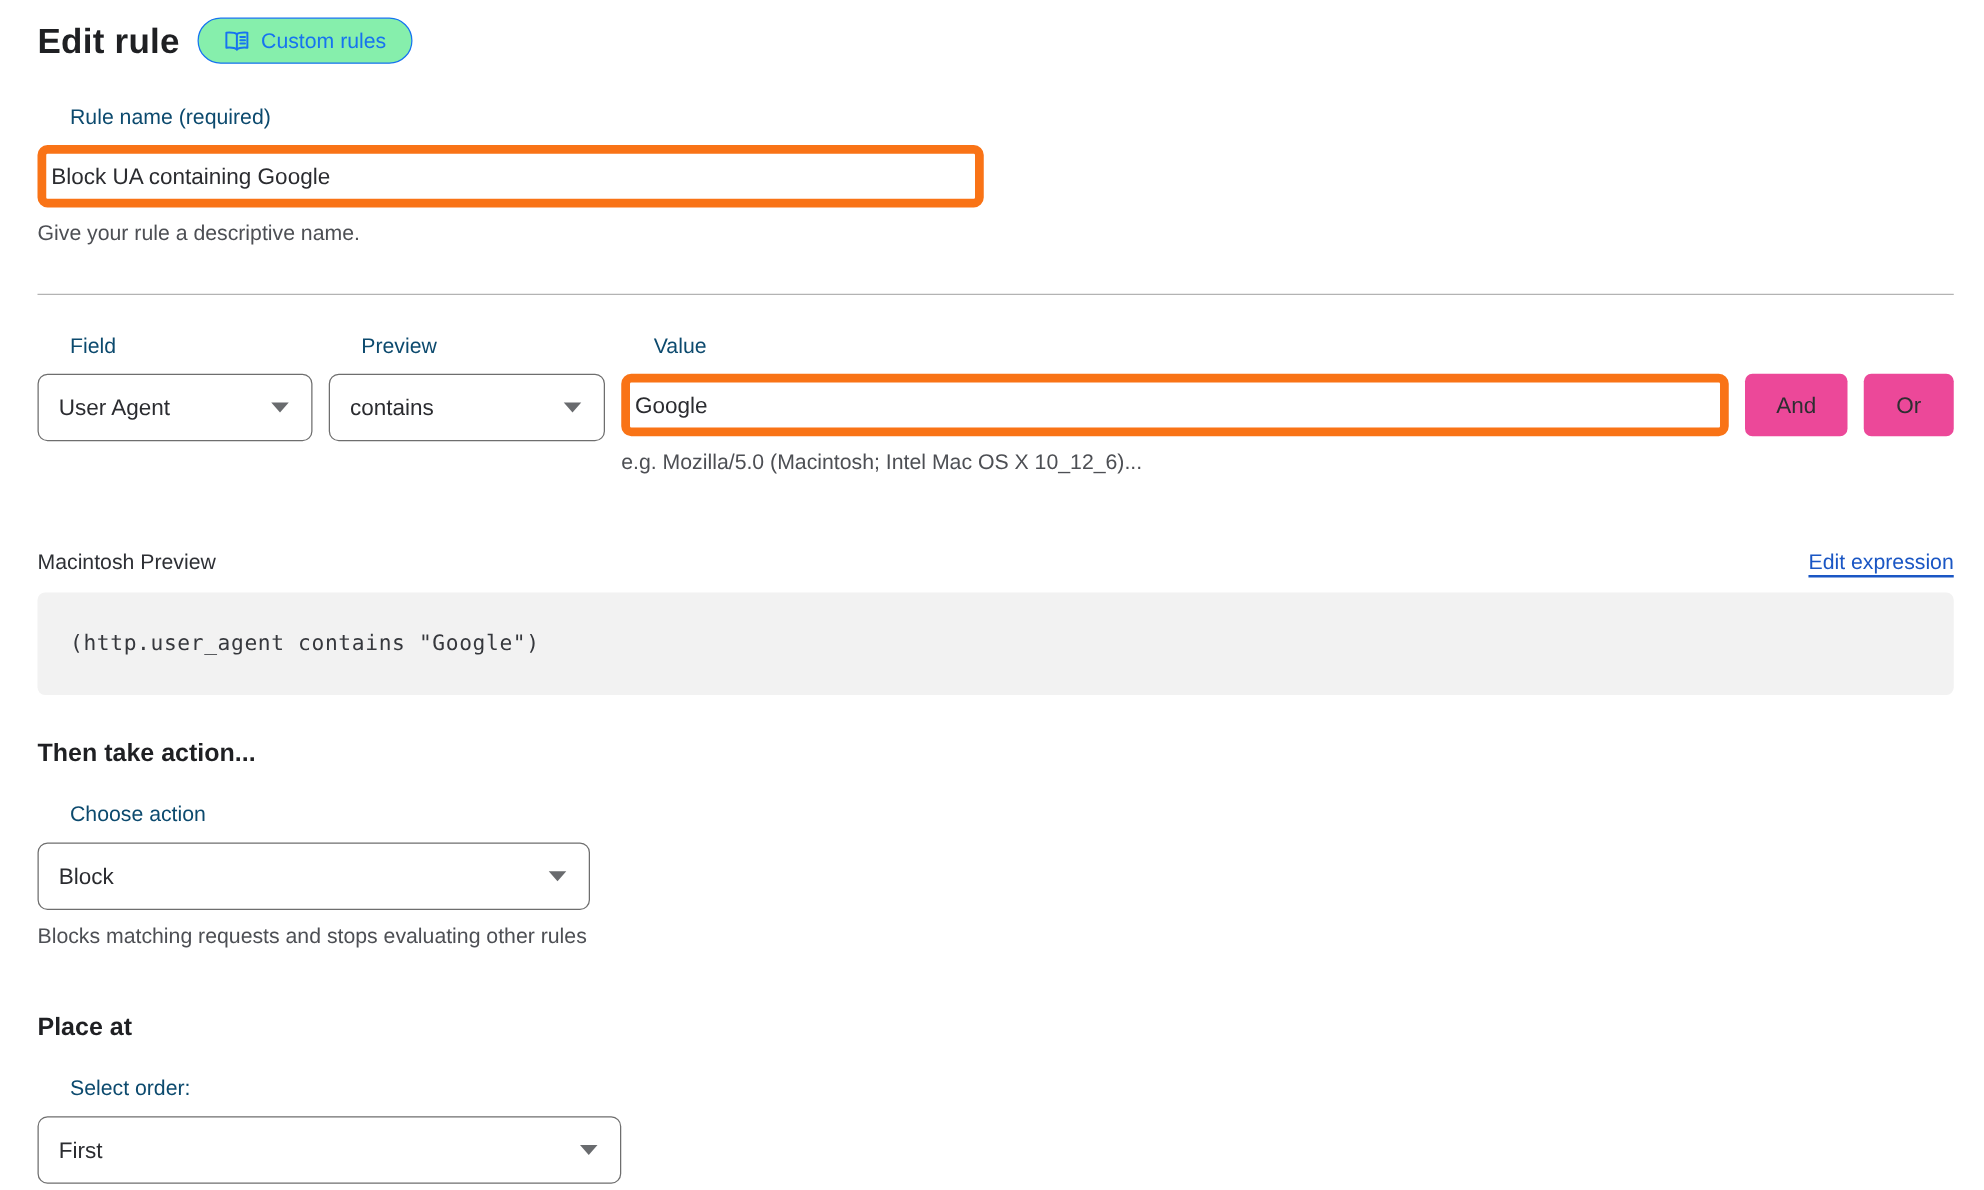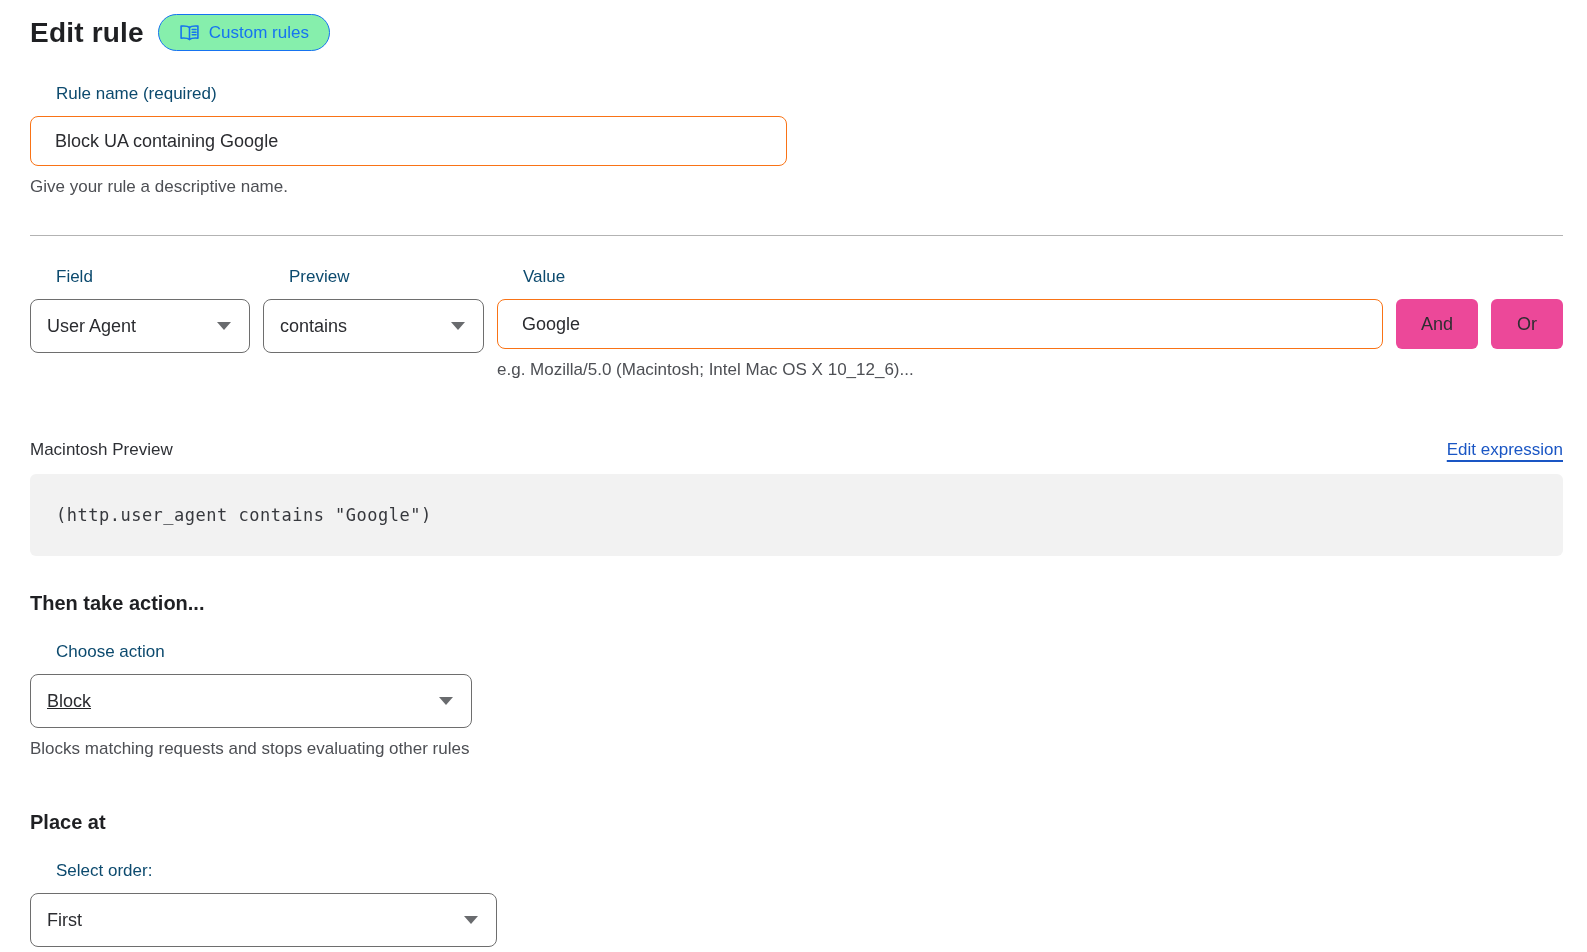--- a/index.html
+++ b/index.html
@@ -56,23 +56,23 @@
   }
   .helper-text {
     font-size: 17px;
     color: #4d4f54;
     margin-top: 9px;
     line-height: 24px;
   }
   .text-input {
     display: block;
     height: 50px;
-    border: 1px solid #f97316;
+    border: 7px solid #f97316;
     border-radius: 8px;
-    padding: 0 24px;
+    padding: 0 4px;
     font-size: 18px;
     color: #2b2c30;
     font-family: inherit;
     background: #ffffff;
     outline: none;
     width: 100%;
   }
   .select-control {
     display: flex;
     align-items: center;
@@ -161,21 +161,21 @@
   }
 
   
   .section-heading {
     font-size: 20px;
     font-weight: 700;
     color: #1f2023;
   }
   .action-section { margin-top: 36px; }
   .action-section .field-label { margin-top: 24px; }
-  .action-section .select-control { width: 442px; text-decoration: underline; }
+  .action-section .select-control { width: 442px; }
 
   .placement-section { margin-top: 50px; }
   .placement-section .field-label { margin-top: 24px; }
   .placement-section .select-control { width: 467px; text-align: center; }
 </style>
 </head>
 <body>
 
 <div class="page">
 

